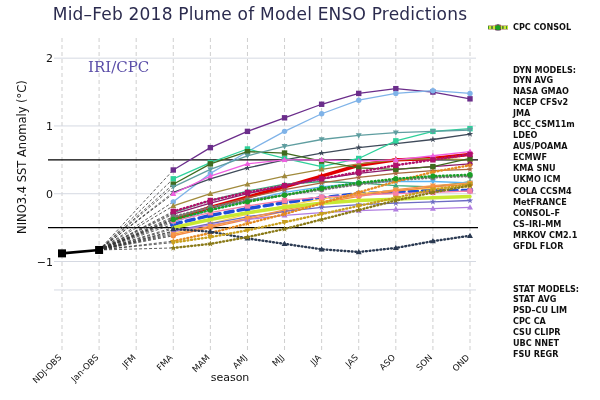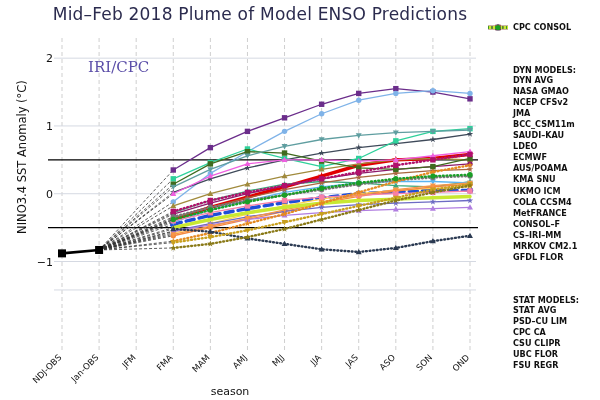--- a/index.html
+++ b/index.html
@@ -6,21 +6,21 @@
   body{width:600px;height:400px;background:#ffffff;font-family:"DejaVu Sans",sans-serif;overflow:hidden;}
   #root{position:relative;width:600px;height:308px;}
   .title{position:absolute;left:0;top:4px;width:520px;text-align:center;font-size:17px;color:#2b2b4e;font-family:"DejaVu Sans",sans-serif;letter-spacing:.2px;}
   svg{position:absolute;left:0;top:0;}
   .legend{position:absolute;left:487px;top:22px;width:113px;font-size:8.1px;font-weight:bold;color:#111;font-family:"DejaVu Sans",sans-serif;}
   .lrow{display:flex;align-items:flex-start;height:11.05px;white-space:nowrap;}
   .lsym{width:22px;height:11px;flex:none;margin-right:4px;}
   .lhead{height:13px;display:flex;align-items:flex-end;padding-left:26px;margin-top:21px;}
   .lgap{height:8px;}
   .ylab{position:absolute;left:-78px;top:150px;width:200px;text-align:center;transform:rotate(-90deg);font-size:11.5px;color:#111;}
-  .xlab{position:absolute;left:130px;top:385px;width:200px;text-align:center;font-size:11px;color:#111;}
+  .xlab{position:absolute;left:130px;top:371px;width:200px;text-align:center;font-size:11px;color:#111;}
   .iri{font-family:"DejaVu Serif",serif;font-size:15px;fill:#5b4ea8;}
   .tick{font-size:11px;fill:#111;font-family:"DejaVu Sans",sans-serif;}
   .xtick{font-size:8.6px;fill:#111;font-family:"DejaVu Sans",sans-serif;}
 </style>
 </head>
 <body>
 
 <div id="root">
   <div class="title">Mid–Feb 2018 Plume of Model ENSO Predictions</div>
   <svg id="plot" width="600" height="400">
@@ -489,60 +489,49 @@
             <g>
               <circle cx="11" cy="5.5" r="2.6" fill="#7fb3e8"></circle>
             </g>
           </svg>
         </span>
         <span>BCC_CSM11m</span>
       </div>
       <div class="lrow">
         <span class="lsym">
           <svg width="22" height="11">
-            <line x1="1" y1="5.5" x2="21" y2="5.5" stroke="#3f4a5a" stroke-width="1.3"></line>
-            <g>
-              <polygon points="11,2.25 11.733555994861007,4.490346791020066 14.09093367795925,4.495694768281421 12.186918532336351,5.885653208979934 12.910302069950538,8.129305231718579 11,6.748 9.089697930049462,8.129305231718579 9.813081467663649,5.885653208979934 7.909066322040751,4.495694768281421 10.266444005138993,4.490346791020066 " fill="#3f4a5a"></polygon>
-            </g>
-          </svg>
-        </span>
-        <span>SAUDI–KAU</span>
-      </div>
-      <div class="lrow">
-        <span class="lsym">
-          <svg width="22" height="11">
             <line x1="1" y1="5.5" x2="21" y2="5.5" stroke="#2fd19b" stroke-width="1.3"></line>
             <g>
               <rect x="8.4" y="2.9" width="5.2" height="5.2" fill="#2fd19b"></rect>
             </g>
           </svg>
         </span>
         <span>LDEO</span>
       </div>
       <div class="lrow">
         <span class="lsym">
           <svg width="22" height="11">
+            <line x1="1" y1="5.5" x2="21" y2="5.5" stroke="#a08a3c" stroke-width="1.3"></line>
+            <g>
+              <polygon points="11,2.5100000000000002 8.14,7.58 13.86,7.58" fill="#a08a3c"></polygon>
+            </g>
+          </svg>
+        </span>
+        <span>AUS/POAMA</span>
+      </div>
+      <div class="lrow">
+        <span class="lsym">
+          <svg width="22" height="11">
             <line x1="1" y1="5.5" x2="21" y2="5.5" stroke="#5ab4f0" stroke-width="1.3"></line>
             <g>
               <polygon points="11,8.49 8.14,3.42 13.86,3.42" fill="#5ab4f0"></polygon>
             </g>
           </svg>
         </span>
         <span>ECMWF</span>
-      </div>
-      <div class="lrow">
-        <span class="lsym">
-          <svg width="22" height="11">
-            <line x1="1" y1="5.5" x2="21" y2="5.5" stroke="#a08a3c" stroke-width="1.3"></line>
-            <g>
-              <polygon points="11,2.5100000000000002 8.14,7.58 13.86,7.58" fill="#a08a3c"></polygon>
-            </g>
-          </svg>
-        </span>
-        <span>AUS/POAMA</span>
       </div>
       <div class="lrow">
         <span class="lsym">
           <svg width="22" height="11">
             <line x1="1" y1="5.5" x2="21" y2="5.5" stroke="#6d6bc4" stroke-width="1.3"></line>
             <g>
               <polygon points="11,2.25 11.733555994861007,4.490346791020066 14.09093367795925,4.495694768281421 12.186918532336351,5.885653208979934 12.910302069950538,8.129305231718579 11,6.748 9.089697930049462,8.129305231718579 9.813081467663649,5.885653208979934 7.909066322040751,4.495694768281421 10.266444005138993,4.490346791020066 " fill="#6d6bc4"></polygon>
             </g>
           </svg>
         </span>
@@ -671,21 +660,21 @@
       </div>
       <div class="lrow">
         <span class="lsym">
           <svg width="22" height="11">
             <line x1="1" y1="5.5" x2="21" y2="5.5" stroke="#c8a01e" stroke-width="2.4" stroke-dasharray="0.84,2.76"></line>
             <g>
               <polygon points="11,8.49 8.14,3.42 13.86,3.42" fill="#c8a01e"></polygon>
             </g>
           </svg>
         </span>
-        <span>UBC FLOR</span>
+        <span>UBC NNET</span>
       </div>
       <div class="lrow">
         <span class="lsym">
           <svg width="22" height="11">
             <line x1="1" y1="5.5" x2="21" y2="5.5" stroke="#1a9e26" stroke-width="2.4" stroke-dasharray="0.84,2.76"></line>
             <g>
               <circle cx="11" cy="5.5" r="2.6" fill="#1a9e26"></circle>
             </g>
           </svg>
         </span>

